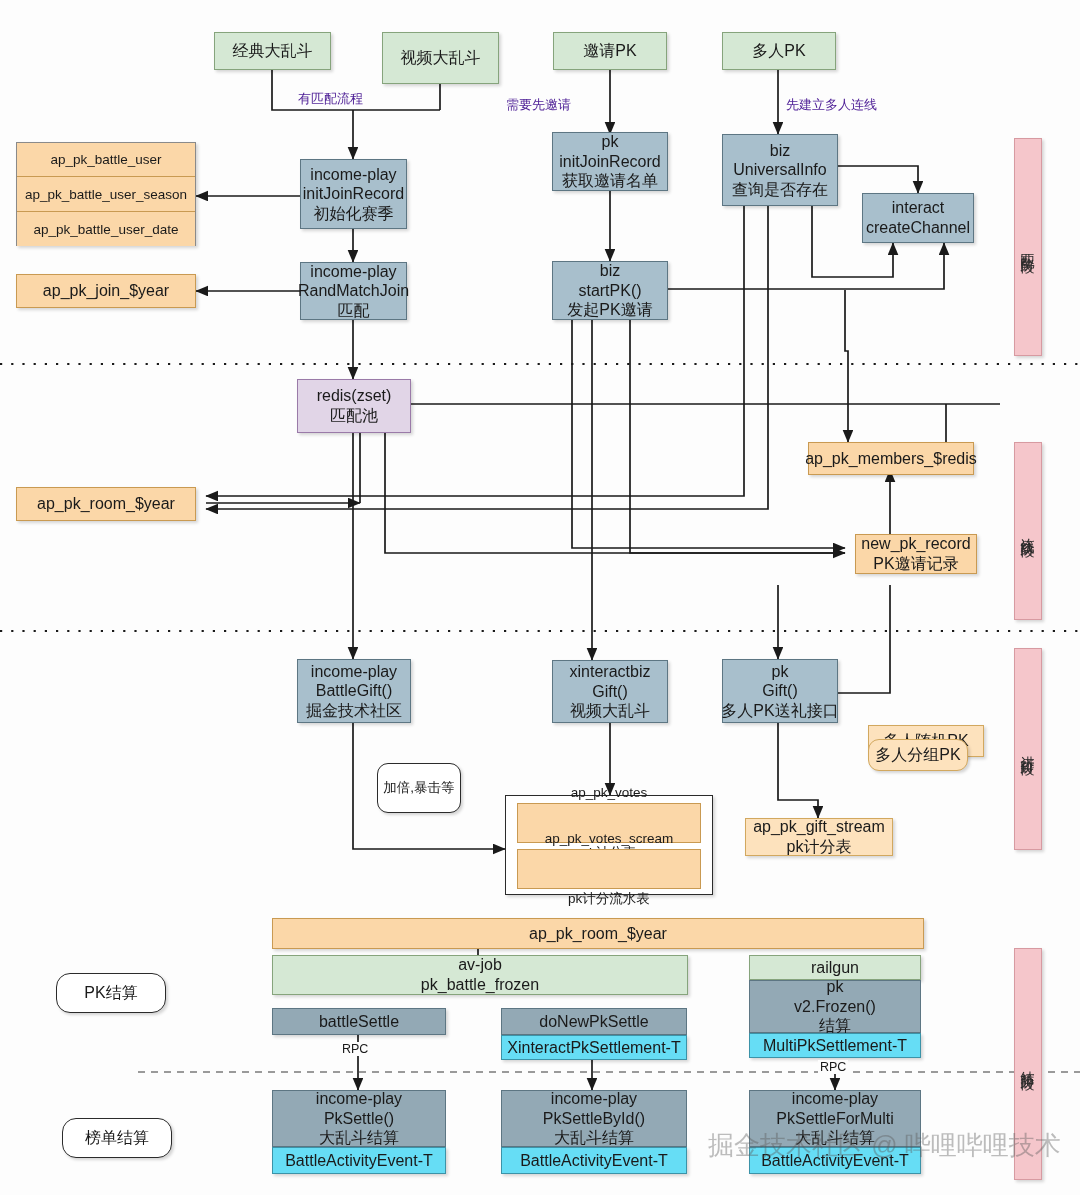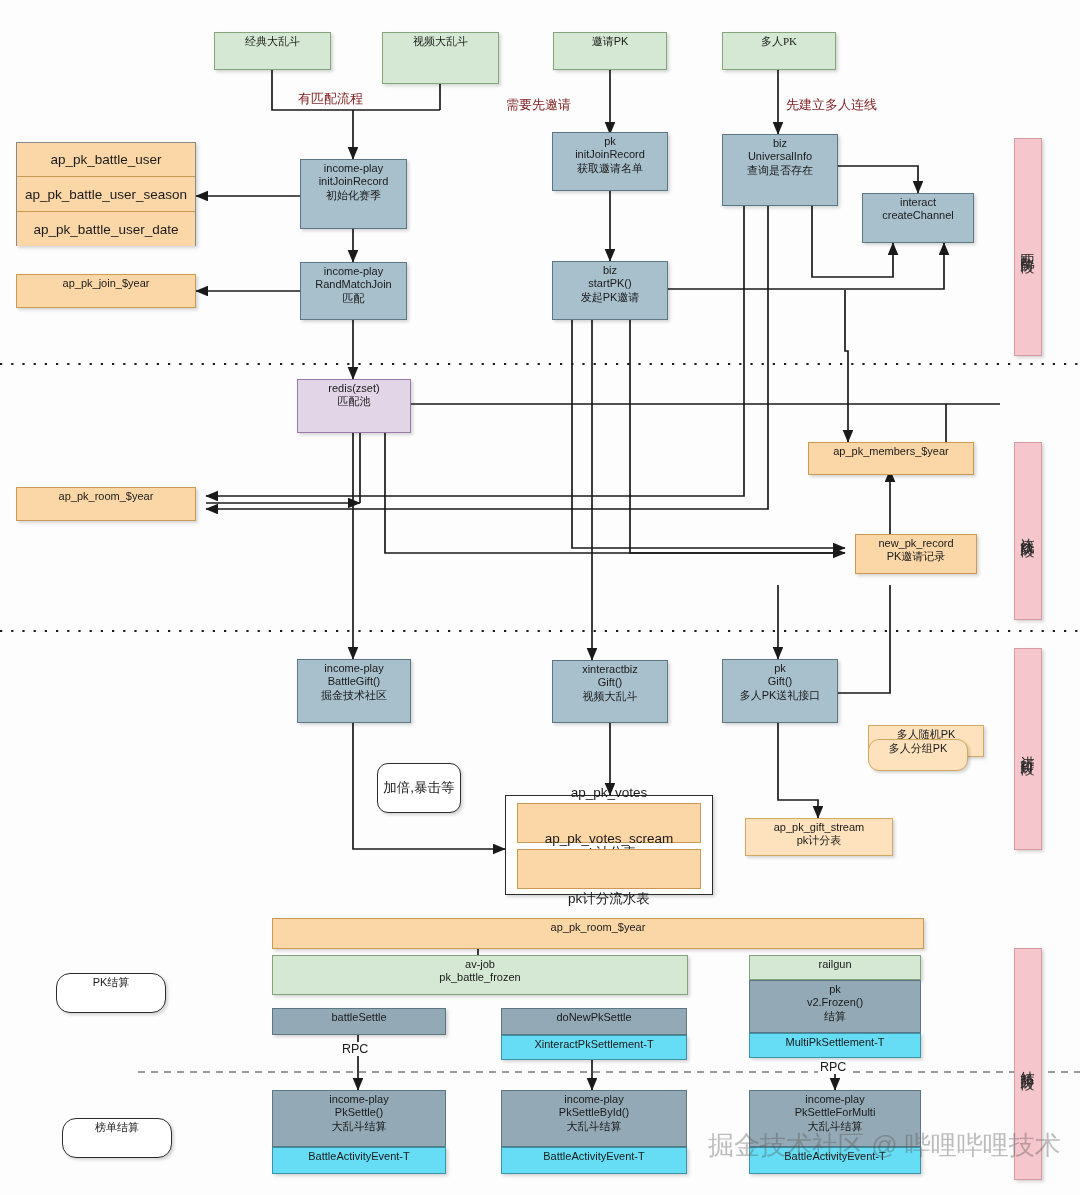--- a/index.html
+++ b/index.html
@@ -13,23 +13,24 @@
     width: 1080px;
     height: 1195px;
     background: #fdfdfd;
     overflow: hidden;
   }
   .node {
     position: absolute;
     display: flex;
     flex-direction: column;
     align-items: center;
+    justify-content: center;
     text-align: center;
     line-height: 1.22;
-    font-size: 11px;
+    font-size: 16px;
     color: #1a1a1a;
     border: 1px solid #8a8a8a;
     box-shadow: 2px 2px 3px rgba(0,0,0,0.16);
     padding: 2px 3px;
     z-index: 5;
   }
   .node .ln { display: block; white-space: nowrap; }
   .green  { background: #d5e8d4; border-color: #86a47c; }
   .blue   { background: #a8bfcc; border-color: #5d7683; }
   .bluedk { background: #93a9b5; border-color: #5d7683; }
@@ -82,21 +83,21 @@
     text-orientation: upright;
     font-size: 14px;
     letter-spacing: 2px;
     color: #2a2a2a;
     z-index: 5;
   }
 
   .edgelabel {
     position: absolute;
     font-size: 13px;
-    color: #7f1d1d;
+    color: #4c1d95;
     background: transparent;
     white-space: nowrap;
     z-index: 8;
   }
   .rpclabel {
     position: absolute;
     font-size: 12.5px;
     color: #1a1a1a;
     background: #fdfdfd;
     padding: 0 2px;
@@ -222,21 +223,21 @@
 
   <div class="node green" style="left:214px; top:32px; width:117px; height:38px;">
     <span class="ln">经典大乱斗</span>
   </div>
   <div class="node green" style="left:382px; top:32px; width:117px; height:52px;">
     <span class="ln">视频大乱斗</span>
   </div>
   <div class="node green" style="left:553px; top:32px; width:114px; height:38px;">
     <span class="ln">邀请PK</span>
   </div>
-  <div class="node green" style="left:722px; top:32px; width:114px; height:38px;font-family:Liberation Serif, serif;">
+  <div class="node green" style="left:722px; top:32px; width:114px; height:38px;">
     <span class="ln">多人PK</span>
   </div>
 
   <div class="edgelabel" style="left:298px; top:90px;">有匹配流程</div>
   <div class="edgelabel" style="left:506px; top:96px;">需要先邀请</div>
   <div class="edgelabel" style="left:786px; top:96px;">先建立多人连线</div>
 
   <div class="stackwrap" style="left:16px; top:142px; width:180px; height:104px;">
     <div class="seg" style="height:34px;">ap_pk_battle_user</div>
     <div class="seg" style="height:35px;">ap_pk_battle_user_season</div>
@@ -280,21 +281,21 @@
   <div class="node purple" style="left:297px; top:379px; width:114px; height:54px;">
     <span class="ln">redis(zset)</span>
     <span class="ln">匹配池</span>
   </div>
 
   <div class="node orange" style="left:16px; top:487px; width:180px; height:34px;">
     <span class="ln">ap_pk_room_$year</span>
   </div>
 
   <div class="node orange" style="left:808px; top:442px; width:166px; height:33px;">
-    <span class="ln">ap_pk_members_$year</span>
+    <span class="ln">ap_pk_members_$redis</span>
   </div>
 
   <div class="node orange" style="left:855px; top:534px; width:122px; height:40px;">
     <span class="ln">new_pk_record</span>
     <span class="ln">PK邀请记录</span>
   </div>
 
   <div class="node blue" style="left:297px; top:659px; width:114px; height:64px;">
     <span class="ln">income-play</span>
     <span class="ln">BattleGift()</span>

